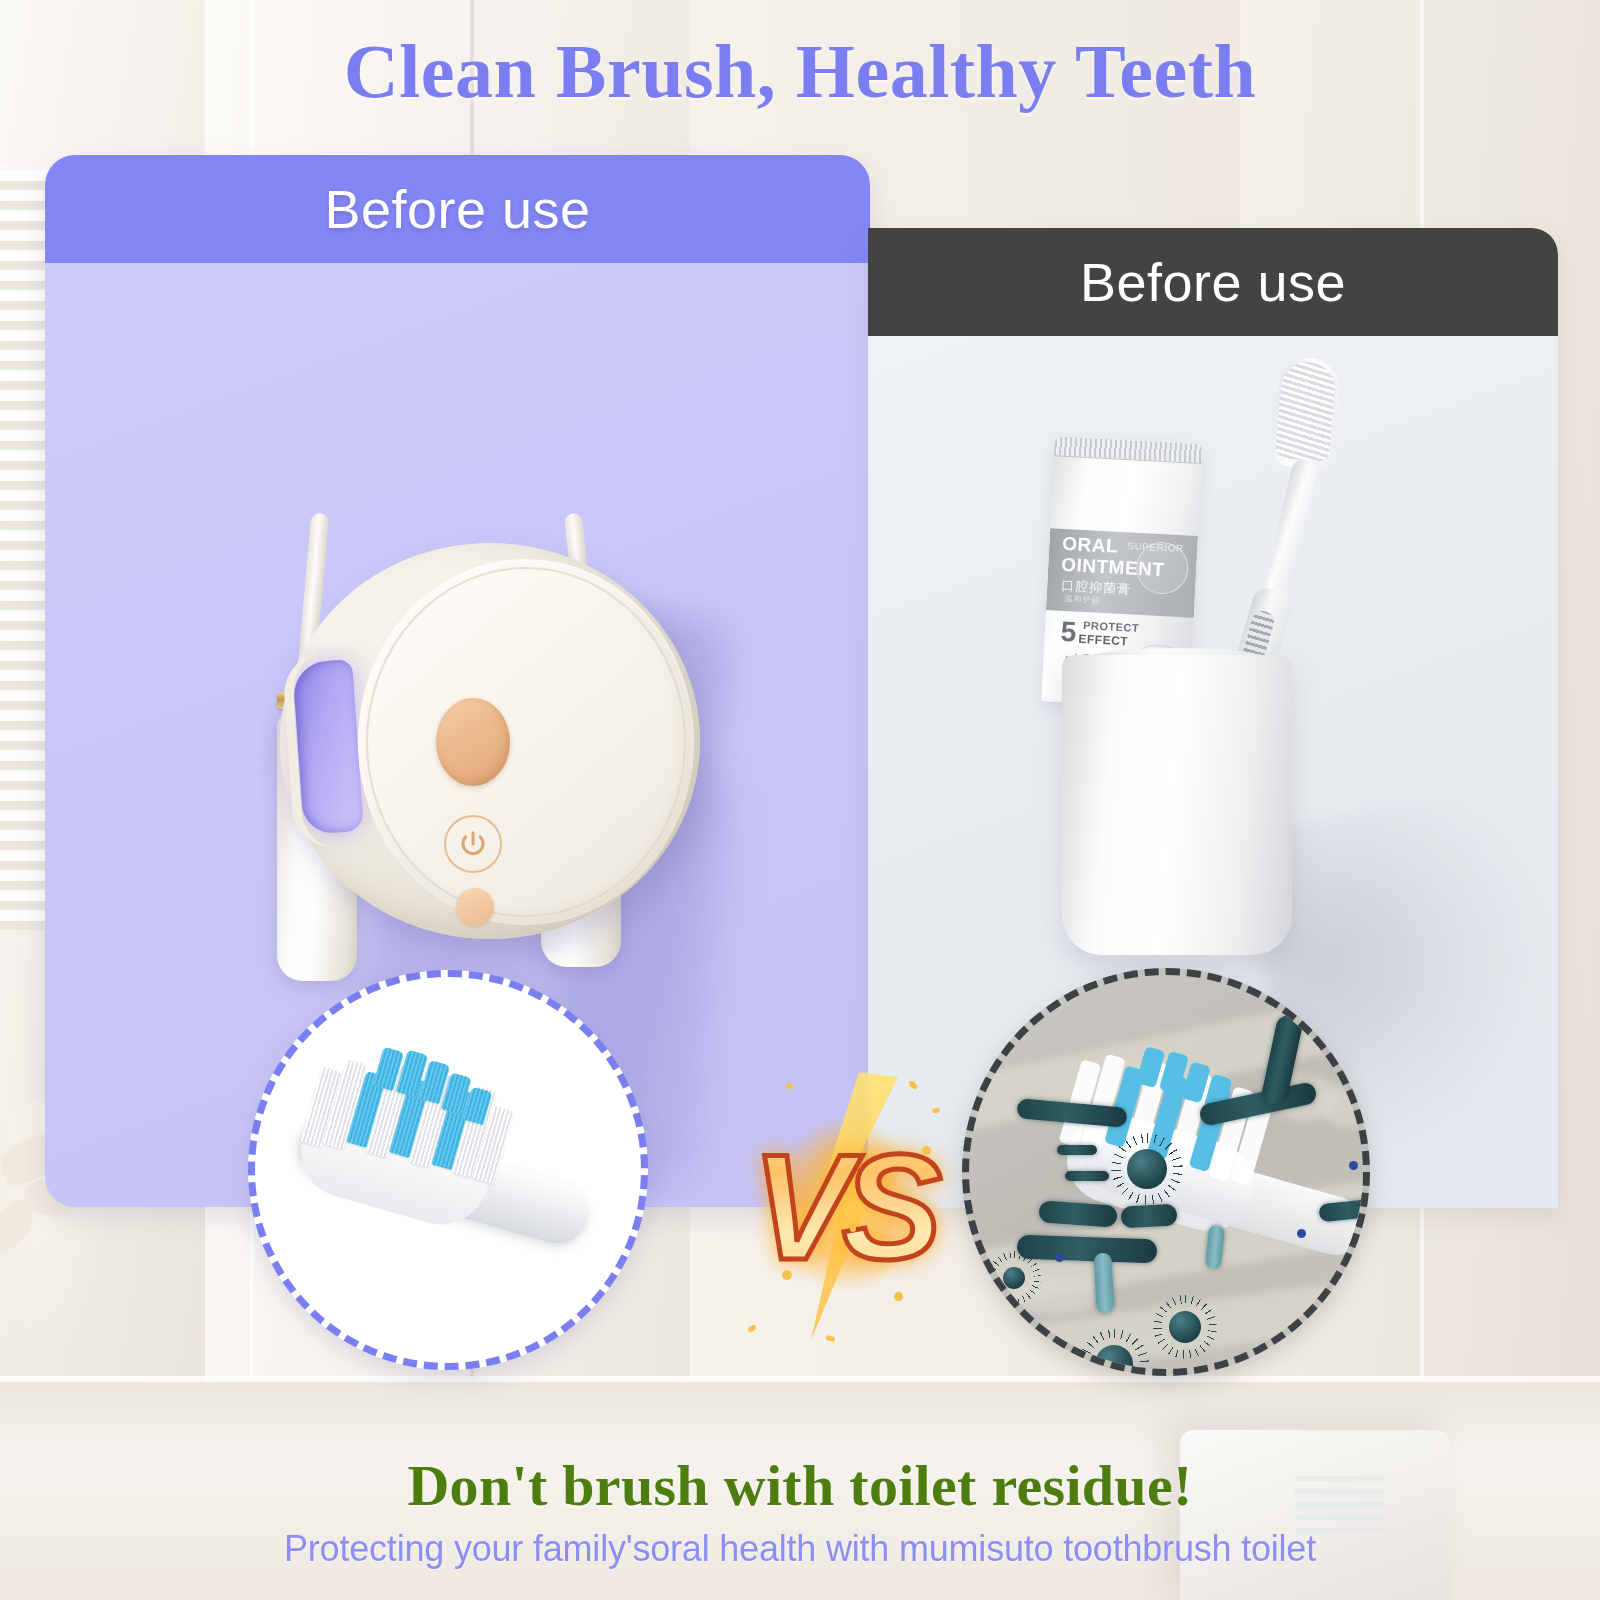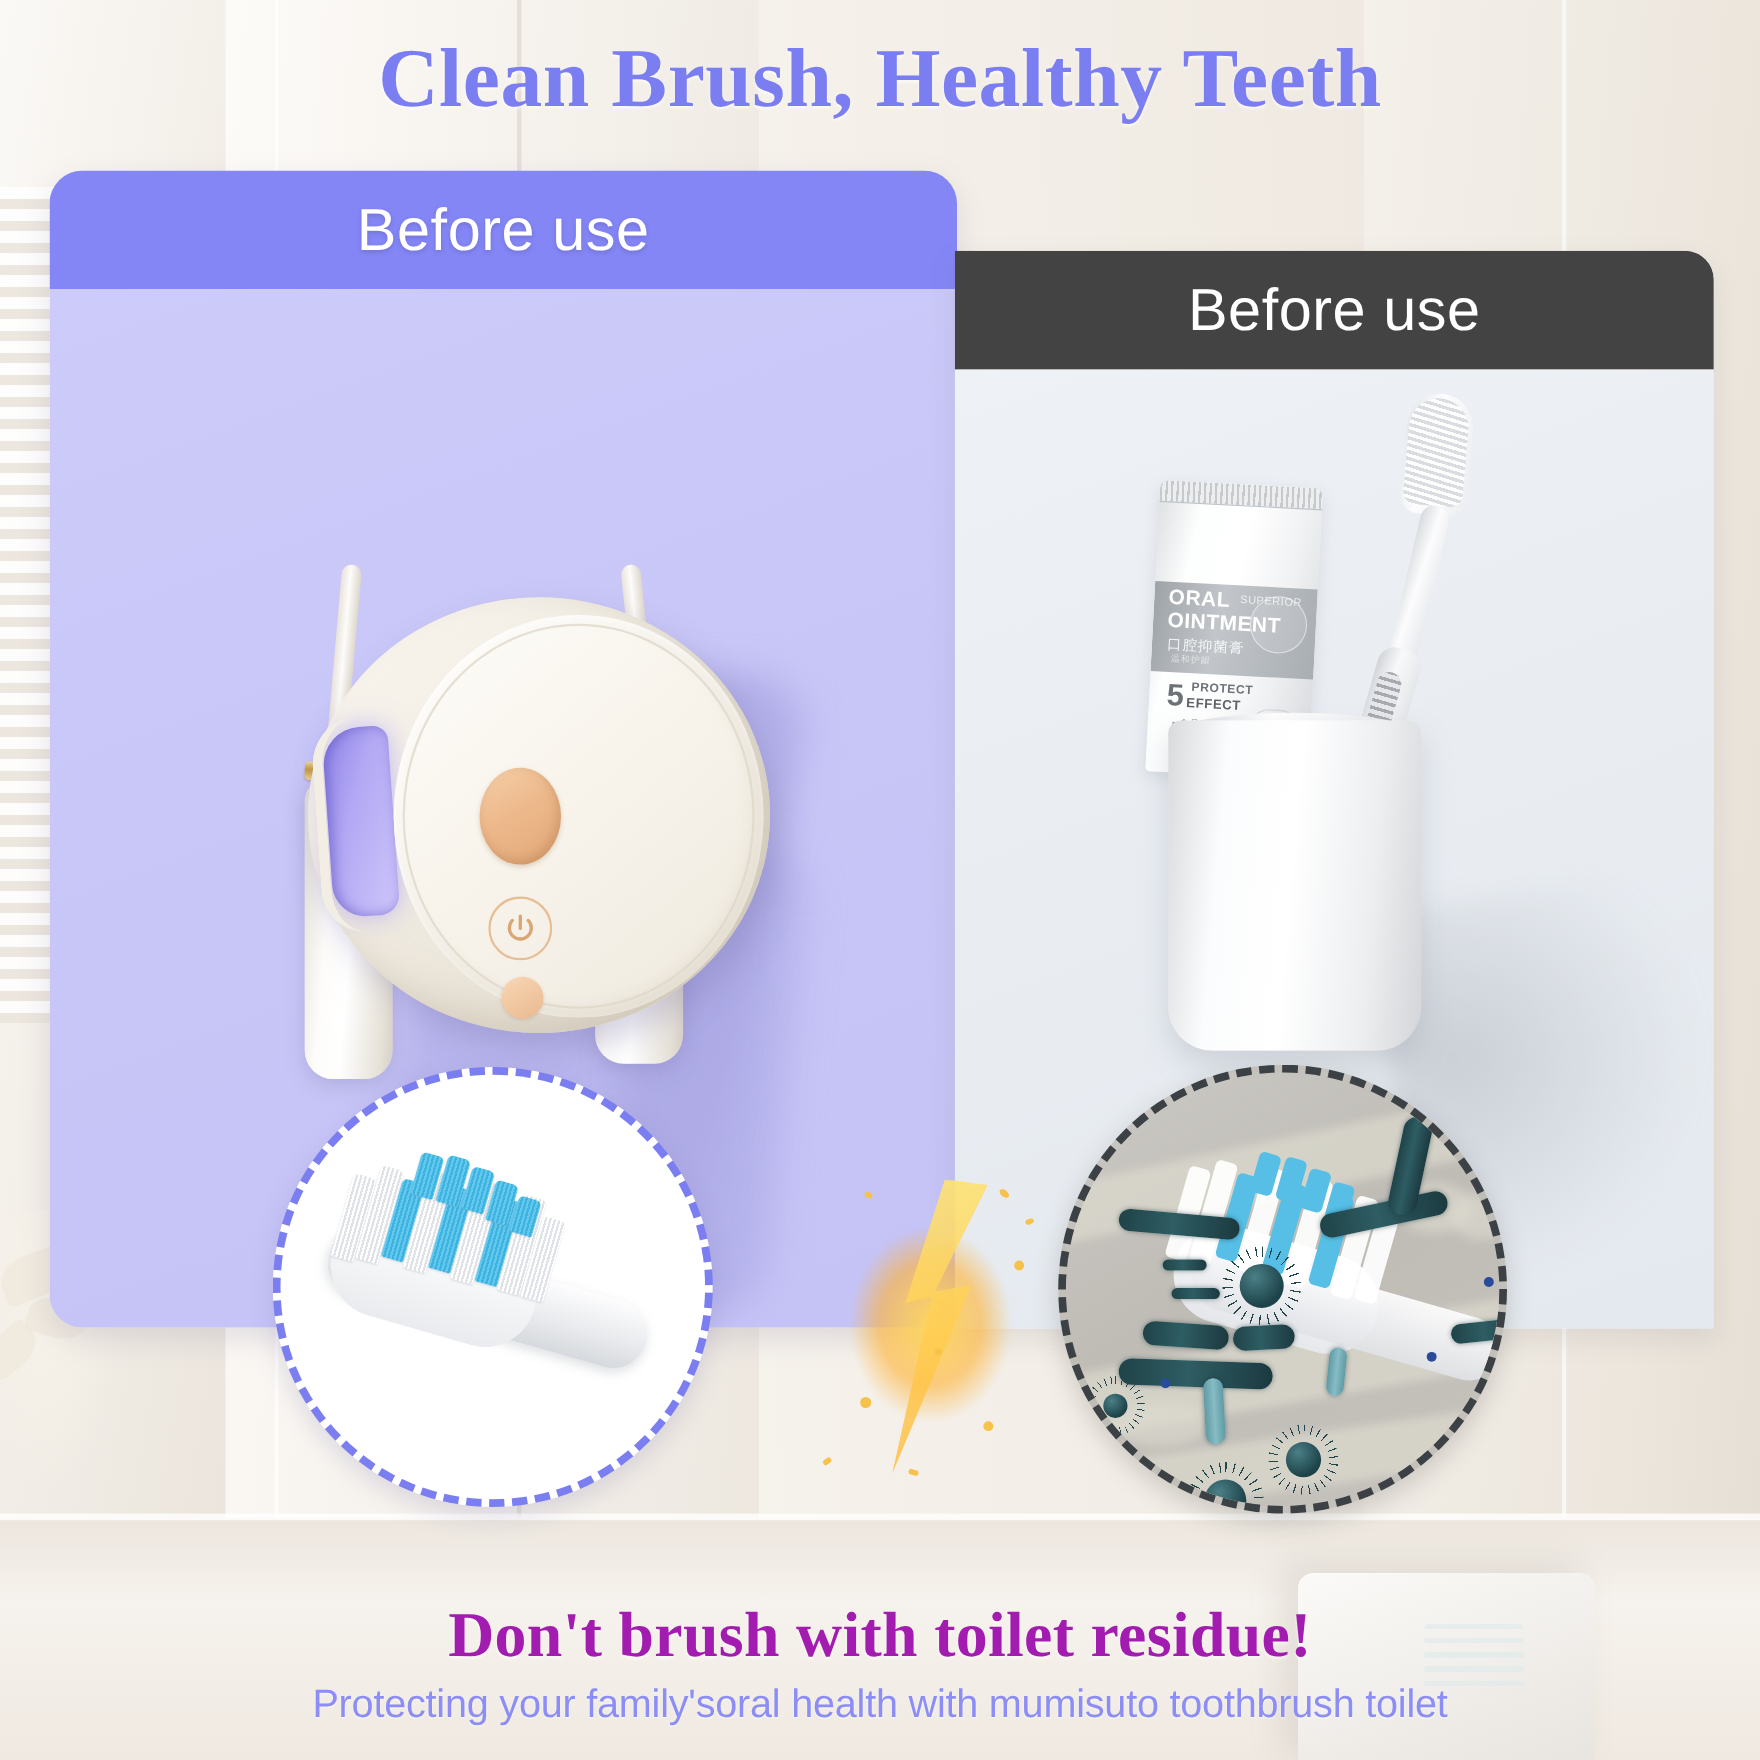--- a/index.html
+++ b/index.html
@@ -343,21 +343,21 @@
     -webkit-text-stroke:5px #c1441d;
     filter:drop-shadow(0 0 10px rgba(255,170,40,.85));
   }
   .spark{ position:absolute; background:#f6c24a; border-radius:50%; }
   .spark.sq{ border-radius:2px; }
 
   
   #foot-main{
     position:absolute; left:0; top:1452px; width:1600px; text-align:center;
     font-family:"Liberation Serif", serif; font-weight:bold; font-size:58px;
-    color:#a21caf; letter-spacing:.3px; text-shadow:0 2px 3px rgba(255,255,255,.75);
+    color:#4d7c0f; letter-spacing:.3px; text-shadow:0 2px 3px rgba(255,255,255,.75);
   }
   #foot-sub{
     position:absolute; left:0; top:1528px; width:1600px; text-align:center;
     font-family:"Liberation Sans", sans-serif; font-size:36px;
     color:#8c8df5; letter-spacing:-.2px; text-shadow:0 1px 2px rgba(255,255,255,.7);
   }
 </style>
 </head>
 <body>
 
@@ -529,20 +529,21 @@
   <div class="germ" style="left:126px;top:370px;width:38px;height:38px;"></div>
   <div class="germ" style="left:34px;top:292px;width:22px;height:22px;"></div>
   <div class="dot" style="left:86px;top:278px;width:9px;height:9px;"></div>
   <div class="dot" style="left:328px;top:254px;width:9px;height:9px;"></div>
   <div class="dot" style="left:380px;top:186px;width:9px;height:9px;"></div>
 </div>
 
 <div id="vs">
   <div class="flame"></div>
   <div class="bolt"></div>
+  <div class="vsword">VS</div>
   <div class="spark" style="left:182px;top:22px;width:10px;height:6px;transform:rotate(40deg);"></div>
   <div class="spark" style="left:206px;top:48px;width:8px;height:5px;transform:rotate(-20deg);"></div>
   <div class="spark sq" style="left:60px;top:24px;width:7px;height:5px;transform:rotate(25deg);"></div>
   <div class="spark" style="left:196px;top:86px;width:9px;height:9px;"></div>
   <div class="spark" style="left:56px;top:210px;width:10px;height:10px;"></div>
   <div class="spark" style="left:168px;top:232px;width:9px;height:9px;"></div>
   <div class="spark sq" style="left:22px;top:266px;width:8px;height:5px;transform:rotate(-35deg);"></div>
   <div class="spark sq" style="left:100px;top:276px;width:9px;height:5px;transform:rotate(15deg);"></div>
   <div class="spark" style="left:124px;top:166px;width:6px;height:6px;"></div>
 </div>

